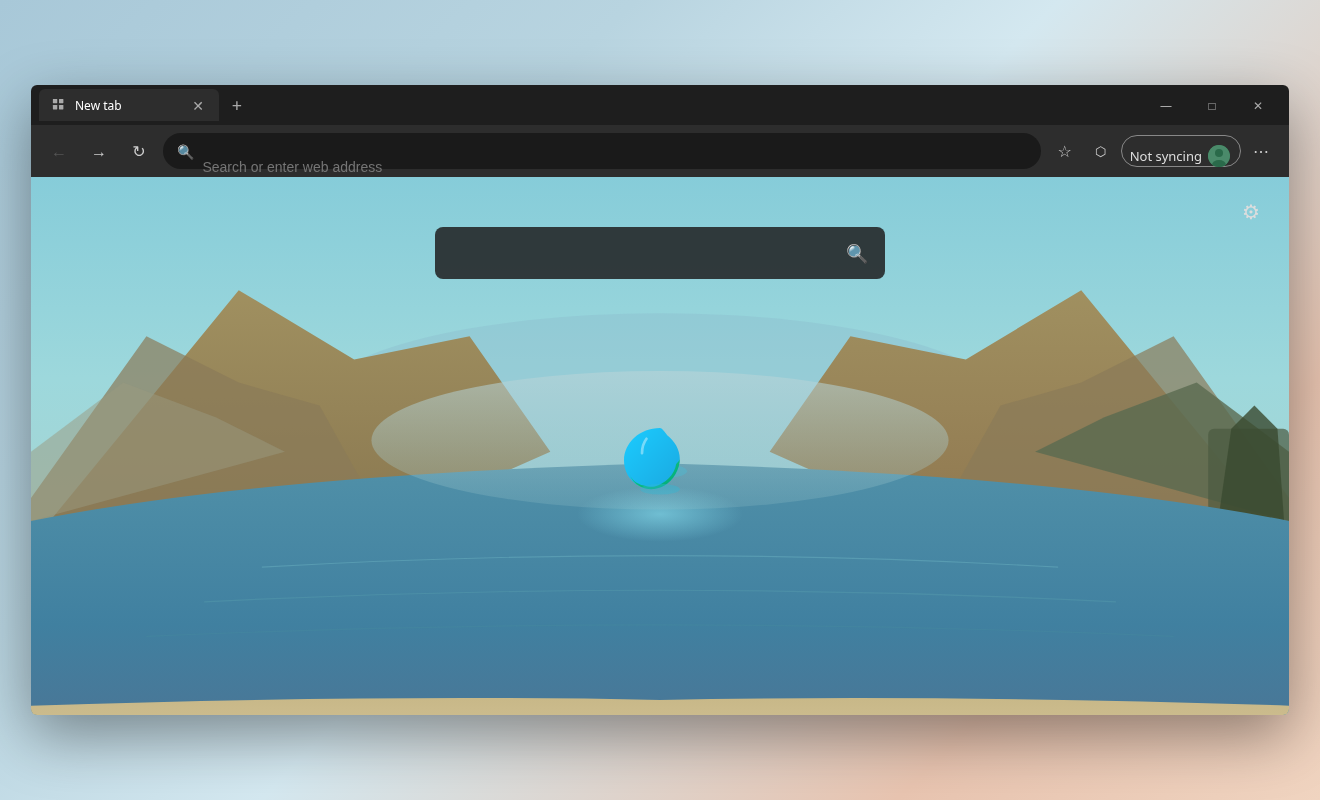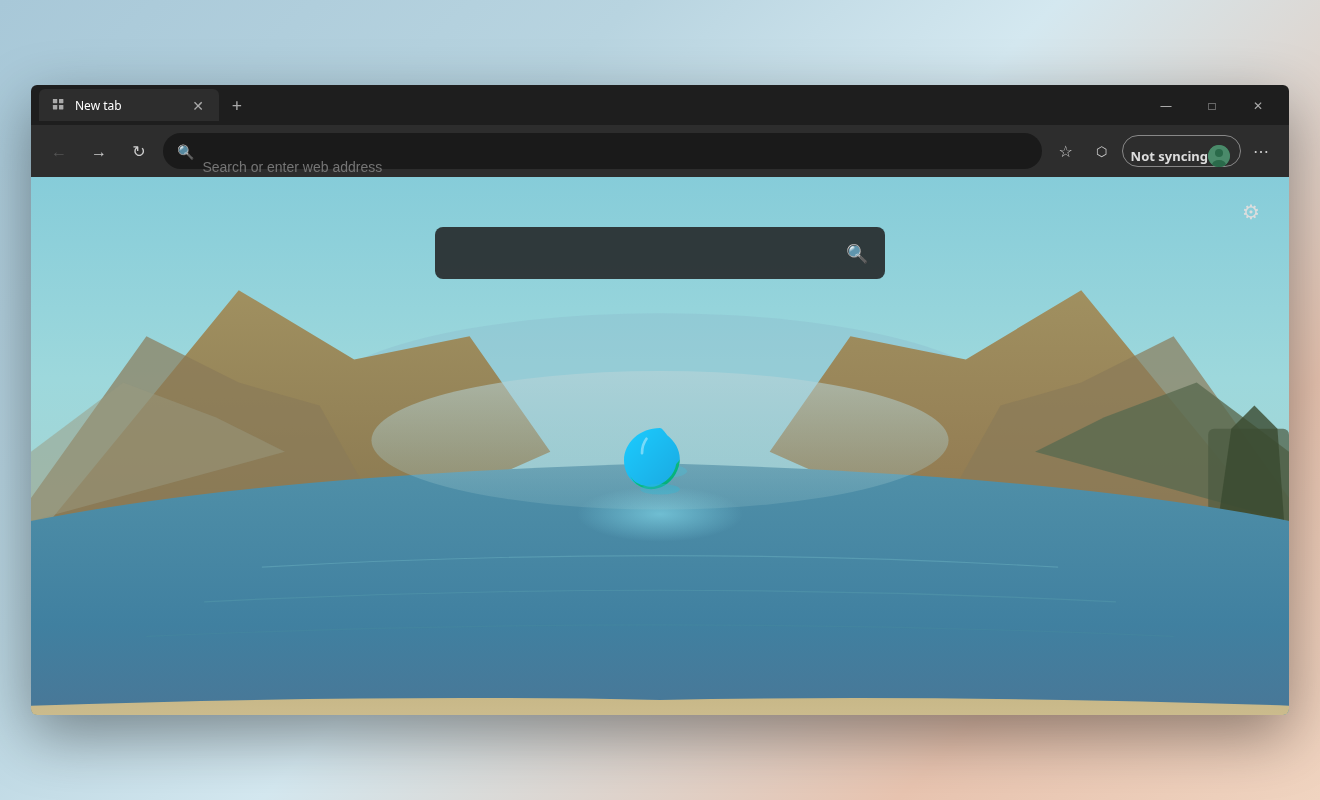--- a/index.html
+++ b/index.html
@@ -190,27 +190,27 @@
       align-items: center;
       justify-content: center;
       color: #ccc;
       cursor: pointer;
       font-size: 16px;
     }
 
     .profile-btn {
       display: flex;
       align-items: center;
+      gap: 6px;
       background: transparent;
       border: 1px solid #888;
       border-radius: 20px;
       padding: 13px 10px 4px 8px;
       cursor: pointer;
       height: 32px;
-      font-weight: bold;
     }
 
     .profile-text {
       color: #ddd;
       font-size: 13px;
     }
 
     .profile-avatar {
       width: 22px;
       height: 22px;

